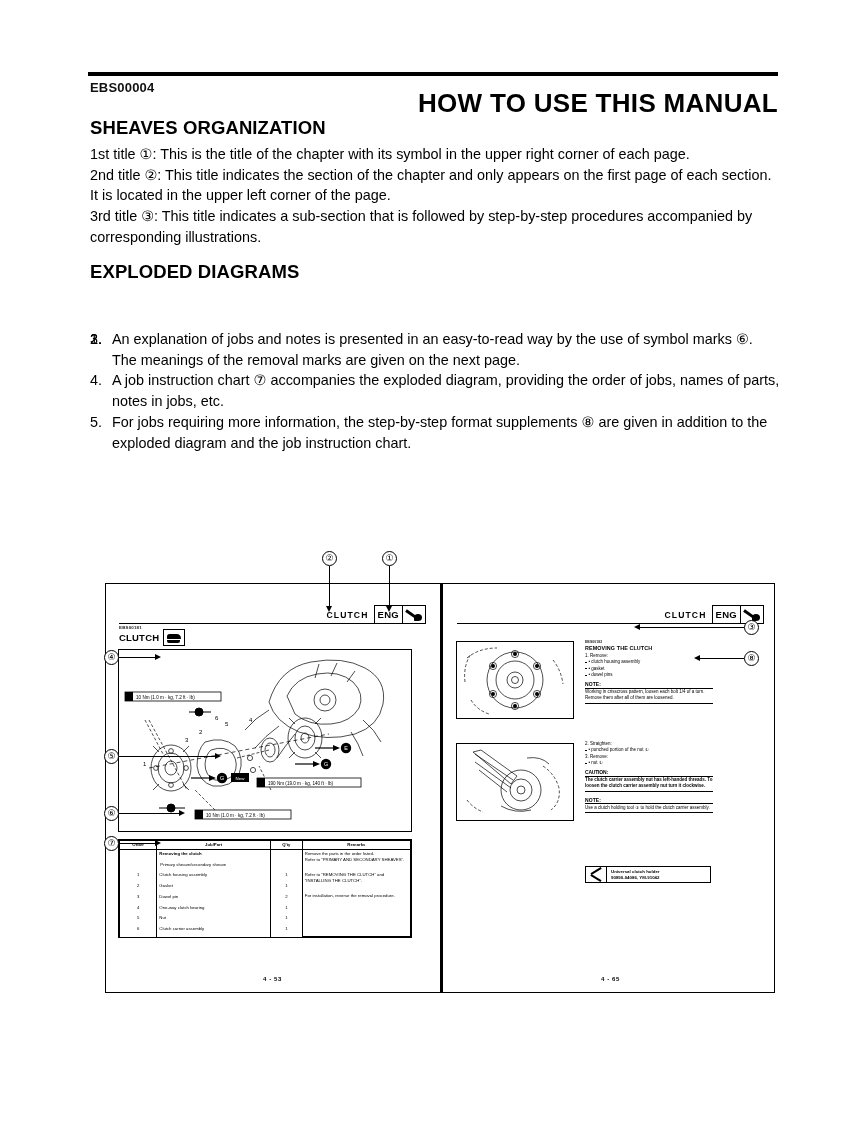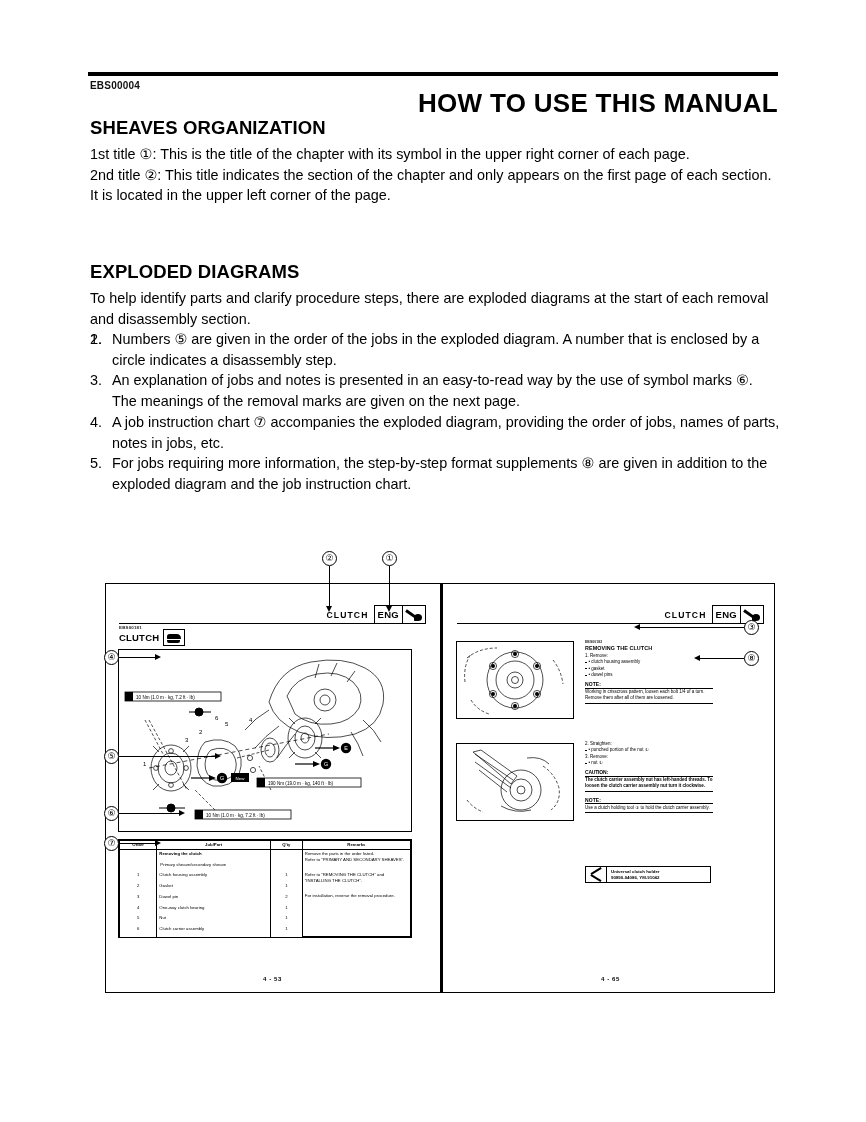--- a/index.html
+++ b/index.html
@@ -28,21 +28,21 @@
   .top-rule {
     position: absolute;
     left: 88px; top: 72px;
     width: 690px; height: 4px;
     background: #000;
   }
 
   .doc-code {
     position: absolute;
     left: 90px; top: 80px;
-    font-size: 10px;
+    font-size: 13px;
     letter-spacing: 0.2px;
     font-weight: 600;
     color: #111;
   }
 
   .main-title {
     position: absolute;
     left: 88px; top: 88px;
     width: 690px;
     text-align: right;
@@ -440,35 +440,32 @@
 
   <div class="doc-code">EBS00004</div>
 
   <div class="main-title">HOW TO USE THIS MANUAL</div>
 
   <div class="section-head" id="head-org">SHEAVES ORGANIZATION</div>
 
   <div class="body-block" id="blk-org">
     <p>1st title ①: This is the title of the chapter with its symbol in the upper right corner of each page.</p>
     <p>2nd title ②: This title indicates the section of the chapter and only appears on the first page of each section. It is located in the upper left corner of the page.</p>
+    <p>3rd title ③: This title indicates a sub-section that is followed by step-by-step procedures accompanied by corresponding illustrations.</p>
   </div>
 
   <div class="section-head" id="head-exp">EXPLODED DIAGRAMS</div>
 
-  <div class="body-block" id="blk-exp">
-    <p>To help identify parts and clarify procedure steps, there are exploded diagrams at the start of each removal and disassembly section.</p>
-  </div>
 
   <ol class="numlist" id="list-exp">
     <li>
       <span class="num">1.</span>
     </li>
     <li>
       <span class="num">2.</span>
-      <span>Numbers ⑤ are given in the order of the jobs in the exploded diagram. A number that is enclosed by a circle indicates a disassembly step.</span>
     </li>
     <li>
       <span class="num">3.</span>
       <span>An explanation of jobs and notes is presented in an easy-to-read way by the use of symbol marks ⑥. The meanings of the removal marks are given on the next page.</span>
     </li>
     <li>
       <span class="num">4.</span>
       <span>A job instruction chart ⑦ accompanies the exploded diagram, providing the order of jobs, names of parts, notes in jobs, etc.</span>
     </li>
     <li>

